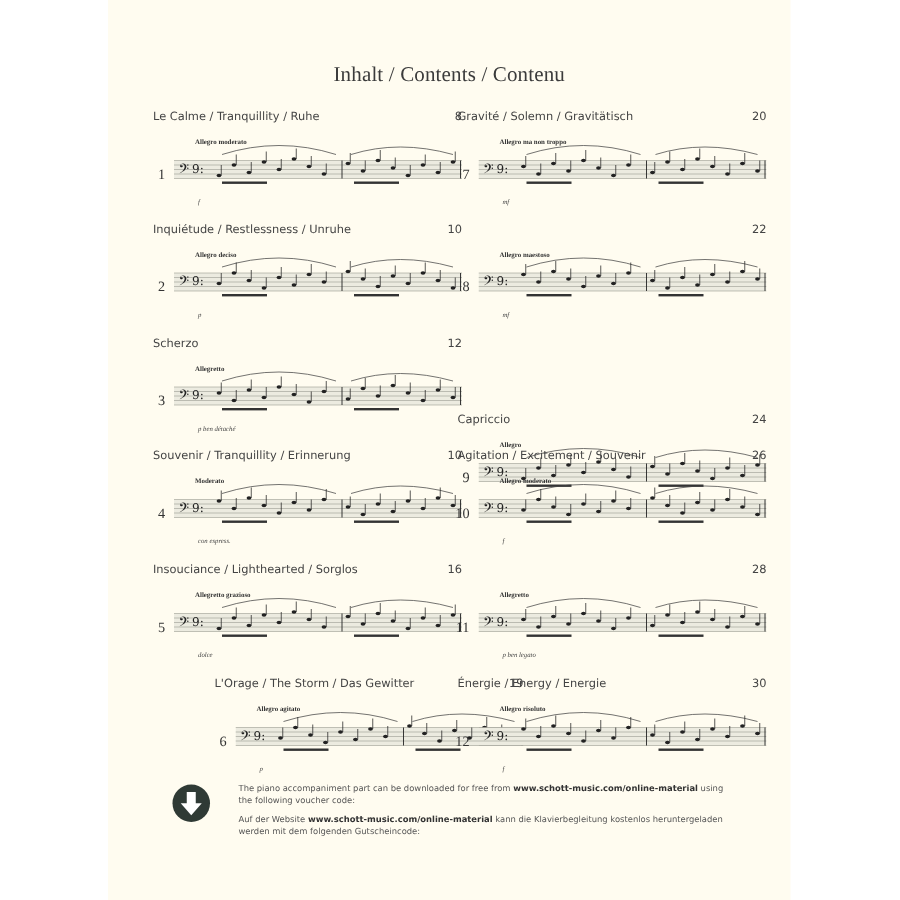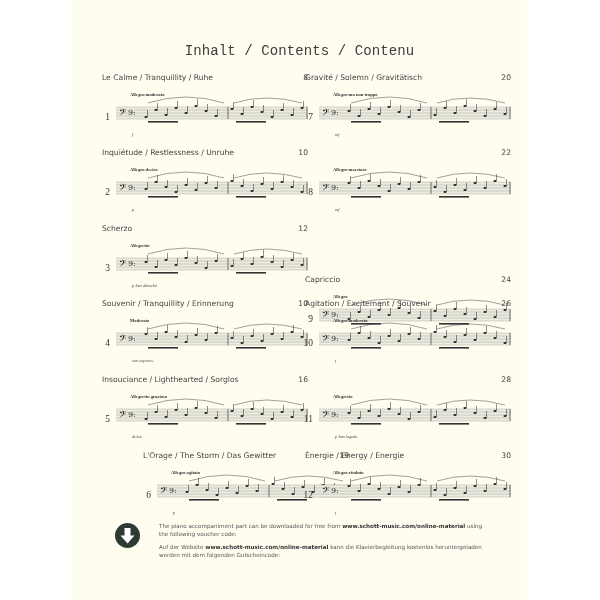--- a/index.html
+++ b/index.html
@@ -6,21 +6,21 @@
     body {
       width: 600px; height: 600px; background: #ffffff; position: relative; overflow: hidden;
       font-family: "Liberation Sans", sans-serif; color: #3a3a3a;
     }
     .page {
       position: absolute; left: 72px; top: 0; width: 455px; height: 600px;
       background: #fffcf0;
     }
     .title {
       position: absolute; left: 0; top: 43px; width: 455px; text-align: center;
-      font-family: Liberation Mono, monospace; font-size: 14px; color: #3b3b3b; letter-spacing: 0.1px;
+      font-family: Liberation Serif, serif; font-size: 14px; color: #3b3b3b; letter-spacing: 0.1px;
     }
     .entry { position: absolute; width: 206px; height: 70px; }
     .entry .head {
       position: absolute; left: 0; top: 0; width: 206px; height: 12px;
       font-family: "DejaVu Sans", sans-serif; font-size: 7.6px; color: #444;
       white-space: nowrap;
       text-align: right;
     }
     .entry .head .name { position: absolute; left: 0; top: 0; }
     .entry .head .page-no { position: absolute; right: 0; top: 0; }

